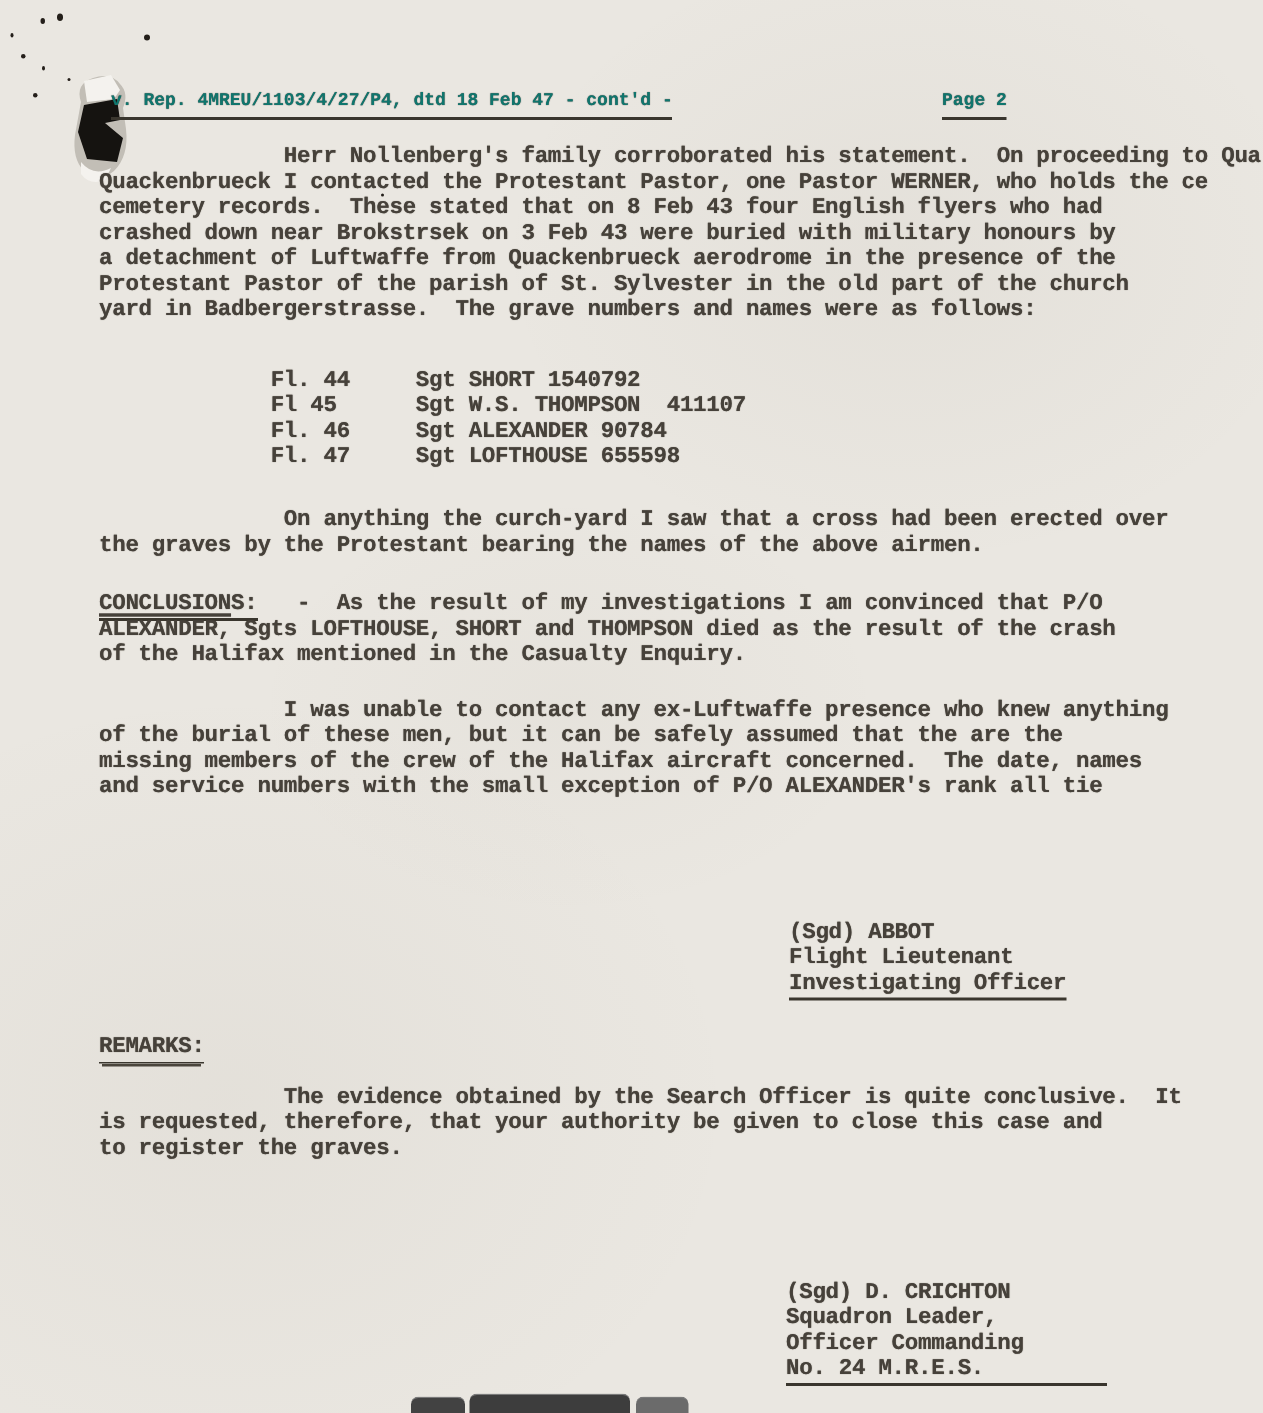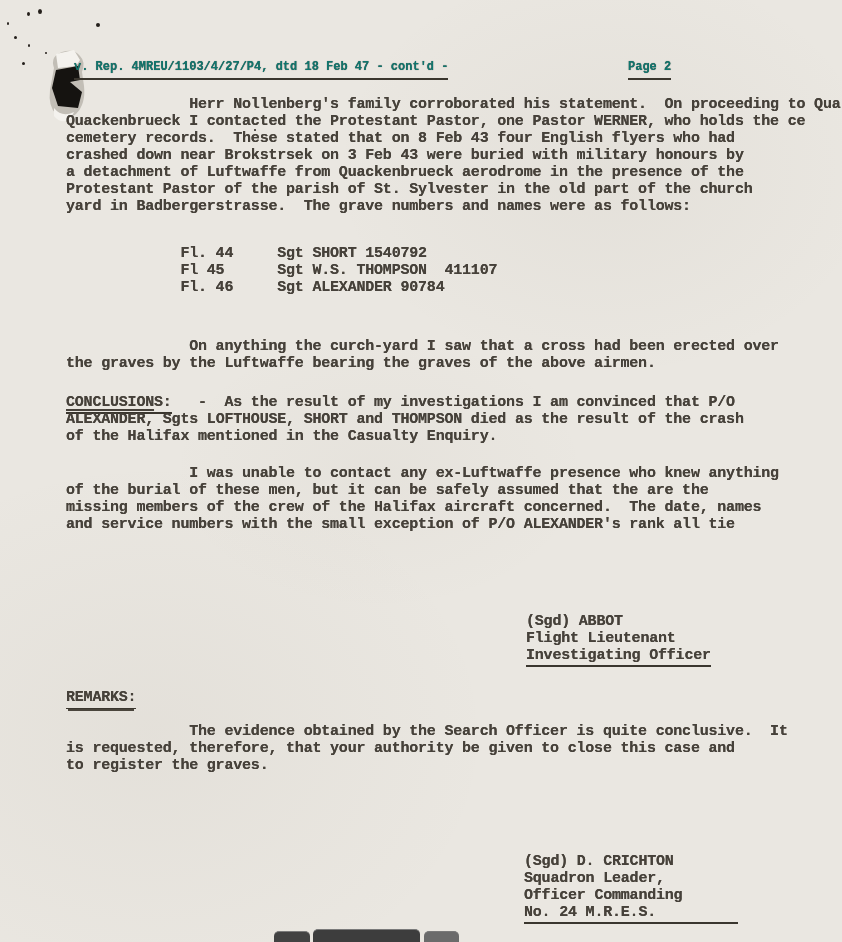--- a/index.html
+++ b/index.html
@@ -92,25 +92,26 @@
       <div class="tline">crashed down near Brokstrsek on 3 Feb 43 were buried with military honours by</div>
       <div class="tline">a detachment of Luftwaffe from Quackenbrueck aerodrome in the presence of the</div>
       <div class="tline">Protestant Pastor of the parish of St. Sylvester in the old part of the church</div>
       <div class="tline">yard in Badbergerstrasse.  The grave numbers and names were as follows:</div>
     </div>
 
   <div class="block" style="top:245px;">
       <div class="tline">             Fl. 44     Sgt SHORT 1540792</div>
       <div class="tline">             Fl 45      Sgt W.S. THOMPSON  411107</div>
       <div class="tline">             Fl. 46     Sgt ALEXANDER 90784</div>
+      <div class="tline">             Fl. 47     Sgt LOFTHOUSE 655598</div>
     </div>
 
   <div class="block" style="top:338px;">
       <div class="tline">              On anything the curch-yard I saw that a cross had been erected over</div>
-      <div class="tline">the graves by the Luftwaffe bearing the graves of the above airmen.</div>
+      <div class="tline">the graves by the Protestant bearing the names of the above airmen.</div>
     </div>
 
   <div class="block" style="top:394px;">
     <div class="tline"><span class="u-heavy">CONCLUSIONS:</span><span>   -  As the result of my investigations I am convinced that P/O</span></div>
     <div class="tline"><span class="ov">ALEXANDER,</span><span> Sgts LOFTHOUSE, SHORT and THOMPSON died as the result of the crash</span></div>
     <div class="tline">of the Halifax mentioned in the Casualty Enquiry.</div>
   </div>
 
   <div class="block" style="top:465px;">
       <div class="tline">              I was unable to contact any ex-Luftwaffe presence who knew anything</div>

